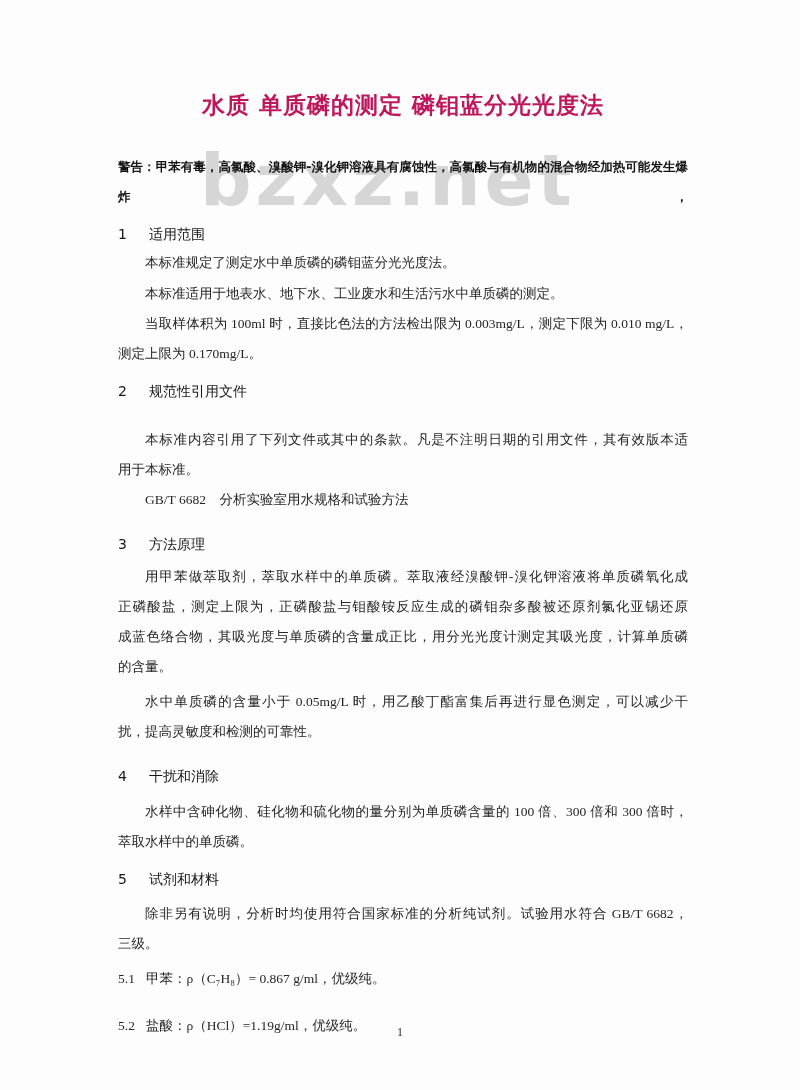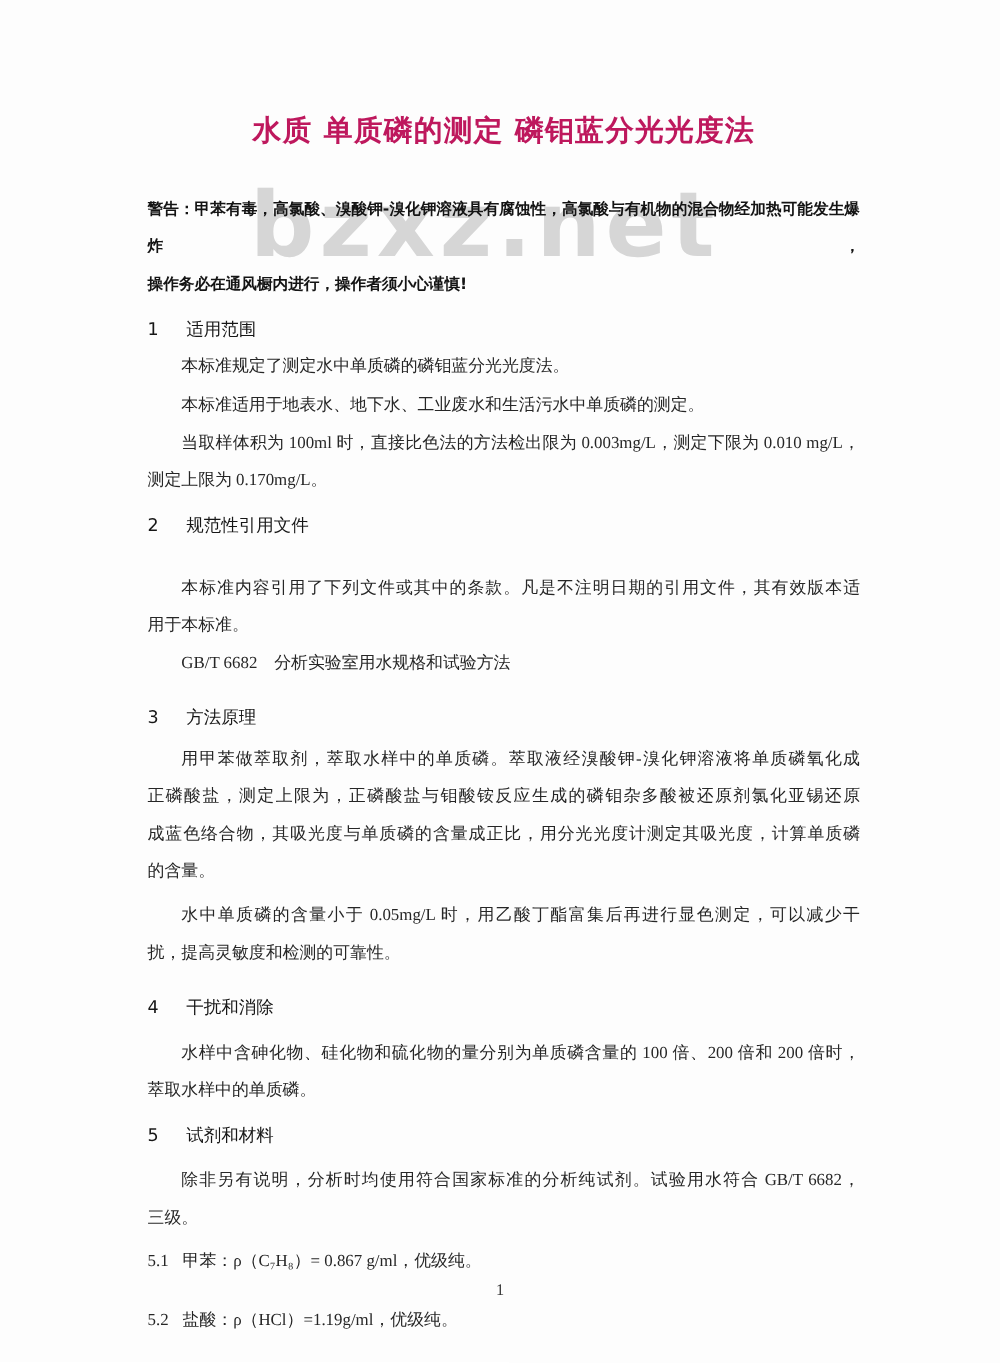--- a/index.html
+++ b/index.html
@@ -54,21 +54,20 @@
 <div class="page">
 
   <div class="watermark">bzxz.net</div>
 
   <div class="content">
 
     <div class="doc-title">水质 单质磷的测定 磷钼蓝分光光度法</div>
 
     <div class="warning">
       <div class="line fill">警告：甲苯有毒，高氯酸、溴酸钾-溴化钾溶液具有腐蚀性，高氯酸与有机物的混合物经加热可能发生爆炸，</div>
-      <div class="line">操作务必在通风橱内进行，操作者须小心谨慎!</div>
     </div>
 
     <div>
         <div class="sec-heading" style="margin-top: 8px;"><span class="sec-num">1</span><span>适用范围</span></div>
         <div class="para" style="margin-top: 0px;">
           <div class="line indent">本标准规定了测定水中单质磷的磷钼蓝分光光度法。</div>
         </div>
         <div class="para" style="margin-top: 1px;">
           <div class="line indent">本标准适用于地表水、地下水、工业废水和生活污水中单质磷的测定。</div>
         </div>
@@ -90,21 +89,21 @@
           <div class="line fill">正磷酸盐，测定上限为，正磷酸盐与钼酸铵反应生成的磷钼杂多酸被还原剂氯化亚锡还原</div>
           <div class="line fill">成蓝色络合物，其吸光度与单质磷的含量成正比，用分光光度计测定其吸光度，计算单质磷</div>
           <div class="line">的含量。</div>
         </div>
         <div class="para" style="margin-top: 5px;">
           <div class="line indent fill">水中单质磷的含量小于 0.05mg/L 时，用乙酸丁酯富集后再进行显色测定，可以减少干</div>
           <div class="line">扰，提高灵敏度和检测的可靠性。</div>
         </div>
         <div class="sec-heading" style="margin-top: 15px;"><span class="sec-num">4</span><span>干扰和消除</span></div>
         <div class="para" style="margin-top: 7px;">
-          <div class="line indent fill">水样中含砷化物、硅化物和硫化物的量分别为单质磷含量的 100 倍、200 倍和 200 倍时，</div>
+          <div class="line indent fill">水样中含砷化物、硅化物和硫化物的量分别为单质磷含量的 100 倍、300 倍和 300 倍时，</div>
           <div class="line">萃取水样中的单质磷。</div>
         </div>
         <div class="sec-heading" style="margin-top: 8px;"><span class="sec-num">5</span><span>试剂和材料</span></div>
         <div class="para" style="margin-top: 6px;">
           <div class="line indent fill">除非另有说明，分析时均使用符合国家标准的分析纯试剂。试验用水符合 GB/T 6682，</div>
           <div class="line">三级。</div>
         </div>
         <div class="item-line" style="margin-top: 5px;"><span class="item-num">5.1</span><span>甲苯：ρ（C₇H₈）= 0.867 g/ml，优级纯。</span></div>
         <div class="item-line" style="margin-top: 17px;"><span class="item-num">5.2</span><span>盐酸：ρ（HCl）=1.19g/ml，优级纯。</span></div>
       </div>

